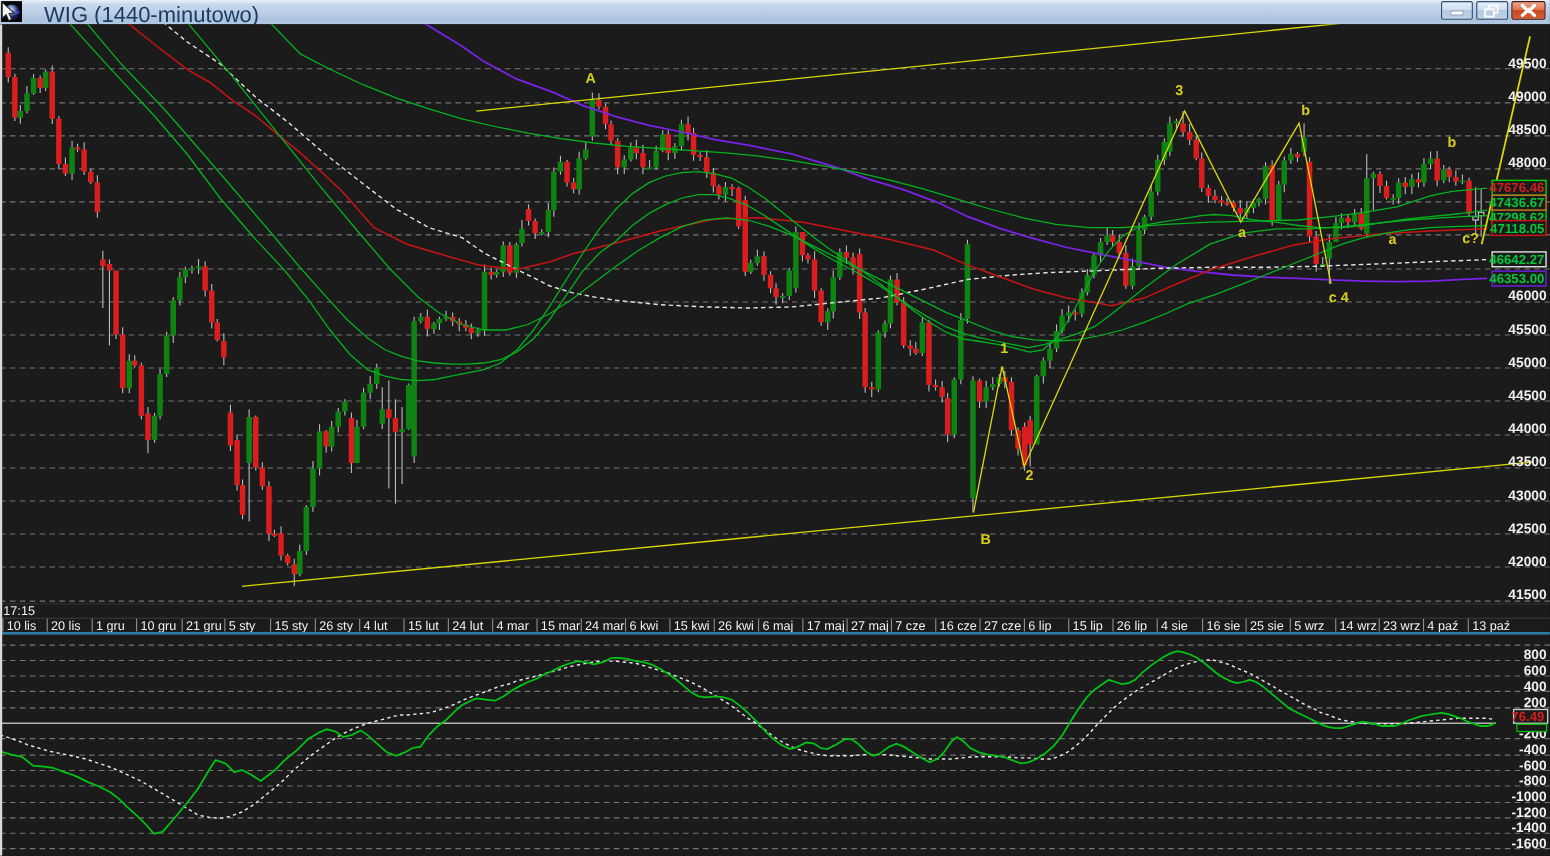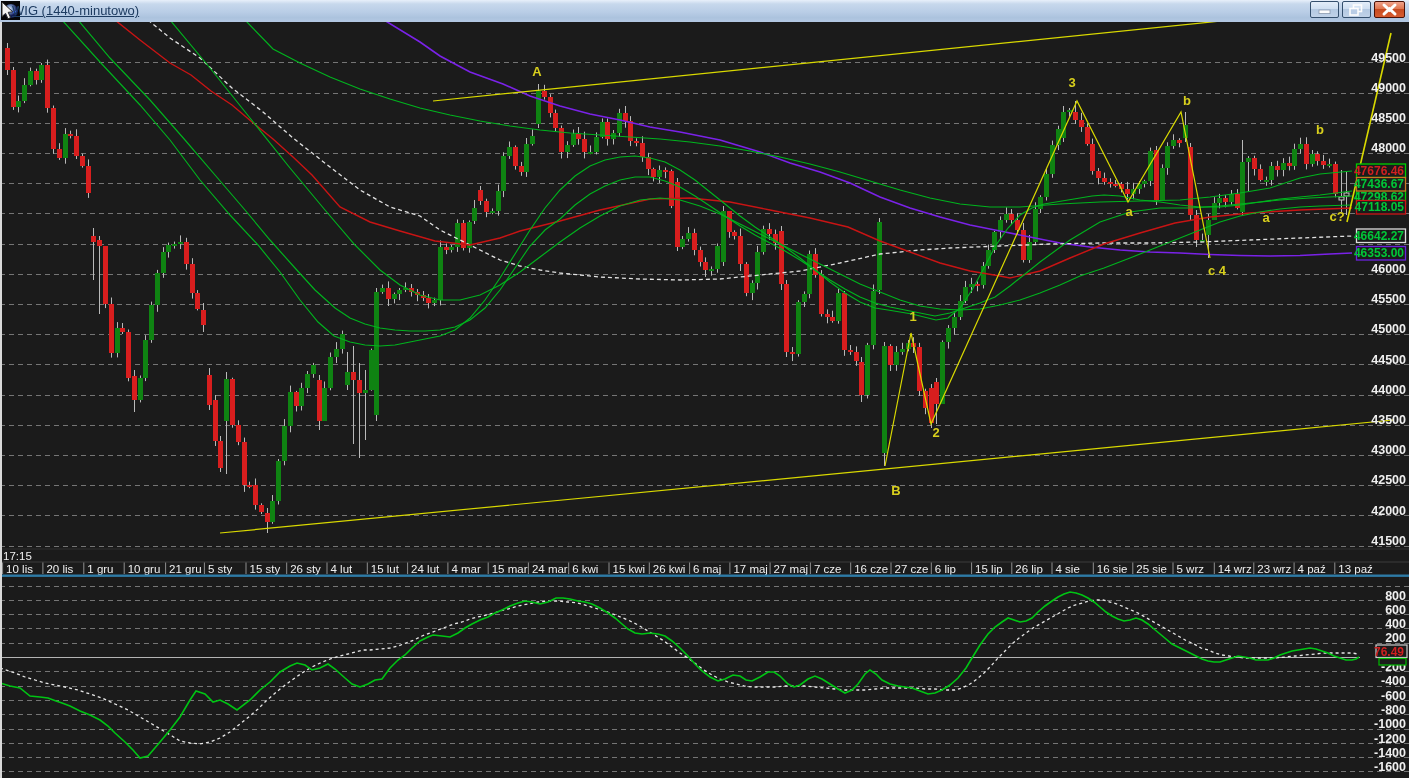--- a/index.html
+++ b/index.html
@@ -1,16 +1,16 @@
 <!DOCTYPE html>
 <html><head><meta charset="utf-8"><style>
 html,body{margin:0;padding:0;width:1409px;height:778px;background:#1b1b1b;overflow:hidden;font-family:"Liberation Sans",sans-serif;}
 #titlebar{position:absolute;left:0;top:0;width:1409px;height:22px;background:linear-gradient(#e8f0fa 0%,#c7d8ec 18%,#b9cde6 55%,#acc3de 80%,#b3c8e2 100%);}
 #ticon{position:absolute;left:1px;top:1px;width:19px;height:19px;background:#050508;}
-#ttext{position:absolute;left:12px;top:3px;font-size:13px;color:#1d3b60;text-decoration:underline;}
+#ttext{position:absolute;left:40px;top:3px;font-size:20px;color:#1d3b60;}
 .wbtn{position:absolute;top:1px;height:17px;width:29px;border:1px solid #35506e;border-radius:2px;box-sizing:border-box;}
 #bmin,#bres{background:linear-gradient(#e3edf9 0%,#cfdff1 45%,#b4c9e2 50%,#c0d2e8 100%);}
 #bclose{background:linear-gradient(#efa28b 0%,#e0764f 45%,#c74a20 50%,#d65c30 100%);border-color:#4a1208;}
 </style></head><body>
 <div id="titlebar">
 <div id="ticon"><svg width="19" height="19">
 <defs>
           <radialGradient id="ball" cx="40%" cy="35%">
             <stop offset="0%" stop-color="#e8eef8"></stop>
             <stop offset="45%" stop-color="#7a96c8"></stop>

